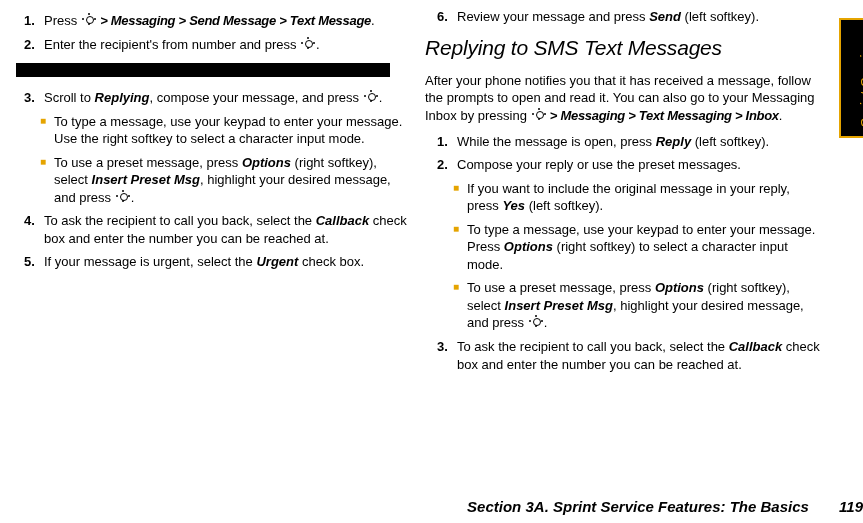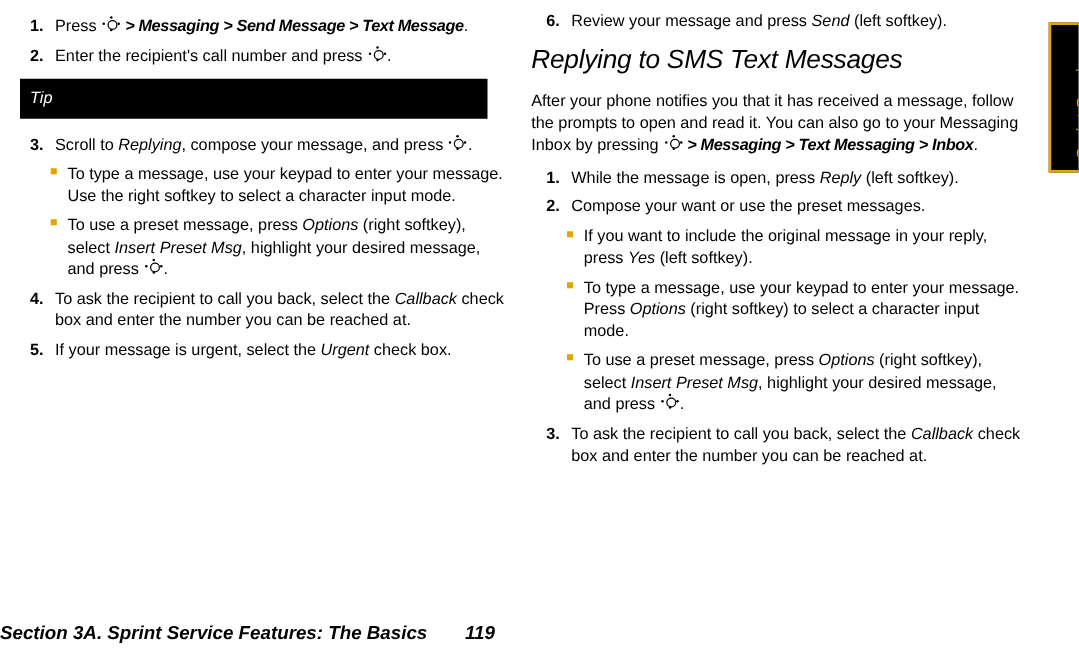--- a/index.html
+++ b/index.html
@@ -11,54 +11,53 @@
   h2.section { font-family: "Arial Narrow", Arial, sans-serif; font-style: italic; font-weight: 500; font-size: 21px; margin-bottom: 10px; letter-spacing: -0.2px; }
   .step { display: flex; margin: 6px 0 6px 12px; }
   .step .num { font-weight: bold; min-width: 20px; }
   .step .body { flex: 1; }
   .sub { display: flex; margin: 6px 0 6px 28px; }
   .sub .sq { color: #e5a400; font-size: 10px; min-width: 14px; line-height: 1.6; }
   .sub .body { flex: 1; }
   .tipbox { background: #000; color: #fff; display: flex; margin: 10px 0 12px 4px; padding: 6px 10px 8px 8px; width: 374px; }
   .tipbox .tl { font-style: italic; font-weight: 500; min-width: 36px; }
   .tipbox .tb { font-style: italic; font-size: 12.5px; line-height: 1.3; }
-  .bi { font-family: "Arial Narrow", Arial, sans-serif; font-weight: 400; font-style: italic; }
+  .bi { font-family: "Arial Narrow", Arial, sans-serif; font-weight: 700; font-style: italic; }
   .path { font-family: "Arial Narrow", Arial, sans-serif; font-weight: 700; font-style: italic; letter-spacing: -0.3px; }
   .para { margin: 6px 0 8px 0; }
   .navicon { display: inline-block; position: relative; width: 16px; height: 12px; vertical-align: -1px; }
   .navicon::before { content: ""; position: absolute; left: 5px; top: 2px; width: 6px; height: 6px; border: 1.2px solid #000; border-radius: 50%; }
   .navicon::after { content: ""; position: absolute; left: 7px; top: -1px; width: 2px; height: 2px; background: #000; border-radius: 50%; box-shadow: 0 10px 0 #000; }
   .navicon .d1 { position: absolute; left: 1px; top: 4px; width: 2px; height: 2px; background: #000; border-radius: 50%; box-shadow: 12px 0 0 #000; }
   .side-tab { position: absolute; right: 0; top: 18px; width: 24px; height: 120px; background: #000; border: 2px solid #e5a400; border-right: none; }
   .side-tab span { color: #e5a400; font-family: "Arial Narrow", Arial, sans-serif; font-style: italic; font-size: 14px; position: absolute; transform: rotate(-90deg); transform-origin: left top; left: 17px; top: 108px; white-space: nowrap; }
-  .footer { position: absolute; bottom: 8px; left: 0; right: 0; text-align: left; font-family: "Arial Narrow", Arial, sans-serif; font-style: italic; font-weight: 700; font-size: 15px; }
+  .footer { position: absolute; bottom: 8px; left: 0; right: 0; text-align: right; font-family: "Arial Narrow", Arial, sans-serif; font-style: italic; font-weight: 700; font-size: 15px; }
   .footer .pn { margin-left: 26px; }
 </style>
 </head>
 <body>
 
 <div class="page">
   <div class="col col-left">
 
     <div class="step">
       <div class="num">1.</div>
       <div class="body">
         <span>Press </span><span class="navicon"><span class="d1"></span></span><span class="path"> &gt; </span><span class="path">Messaging  &gt; Send Message &gt; Text Message</span><span>.</span>
       </div>
     </div>
 
     <div class="step">
       <div class="num">2.</div>
       <div class="body">
-        <span>Enter the recipient's call number and press </span><span class="navicon"><span class="d1"></span></span><span>.</span>
+        <span>Enter the recipient's from number and press </span><span class="navicon"><span class="d1"></span></span><span>.</span>
       </div>
     </div>
 
     <div class="tipbox">
-      <div class="tl">Tip</div>
     </div>
 
     <div class="step">
       <div class="num">3.</div>
       <div class="body">
         <span>Scroll to </span><span class="bi">Replying</span><span>, compose your message, and press </span><span class="navicon"><span class="d1"></span></span><span>.</span>
       </div>
     </div>
 
     <div class="sub">
@@ -104,21 +103,21 @@
 
     <div class="step">
       <div class="num">1.</div>
       <div class="body">
         <span>While the message is open, press </span><span class="bi">Reply</span><span> (left softkey).</span>
       </div>
     </div>
 
     <div class="step">
       <div class="num">2.</div>
-      <div class="body">Compose your want or use the preset messages.</div>
+      <div class="body">Compose your reply or use the preset messages.</div>
     </div>
 
     <div class="sub">
       <div class="sq">■</div>
       <div class="body">
         <span>If you want to include the original message in your reply, press </span><span class="bi">Yes</span><span> (left softkey).</span>
       </div>
     </div>
 
     <div class="sub">

